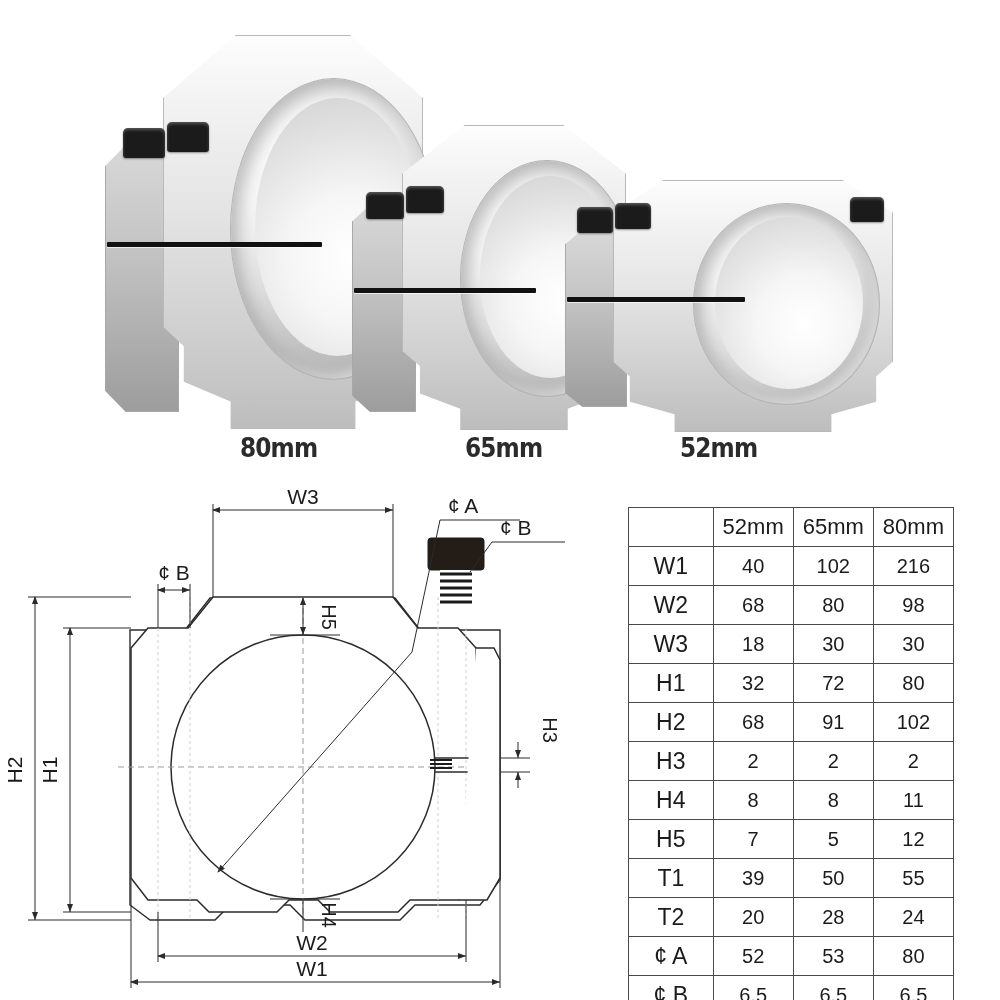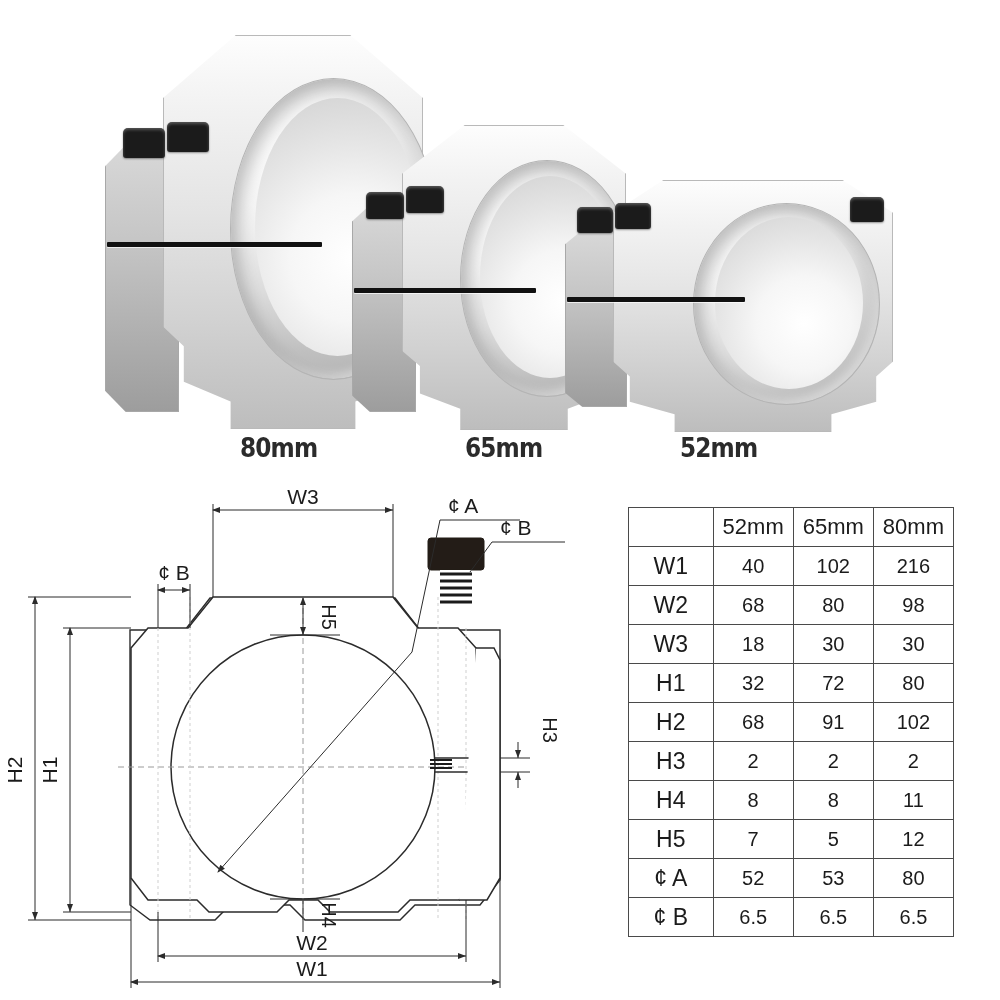--- a/index.html
+++ b/index.html
@@ -384,20 +384,32 @@
             <td class="val">8</td>
             <td class="val">11</td>
           </tr>
           <tr>
             <td class="rowlabel">H5</td>
             <td class="val">7</td>
             <td class="val">5</td>
             <td class="val">12</td>
           </tr>
           <tr>
+            <td class="rowlabel">T1</td>
+            <td class="val">39</td>
+            <td class="val">50</td>
+            <td class="val">55</td>
+          </tr>
+          <tr>
+            <td class="rowlabel">T2</td>
+            <td class="val">20</td>
+            <td class="val">28</td>
+            <td class="val">24</td>
+          </tr>
+          <tr>
             <td class="rowlabel">¢ A</td>
             <td class="val">52</td>
             <td class="val">53</td>
             <td class="val">80</td>
           </tr>
           <tr>
             <td class="rowlabel">¢ B</td>
             <td class="val">6.5</td>
             <td class="val">6.5</td>
             <td class="val">6.5</td>

